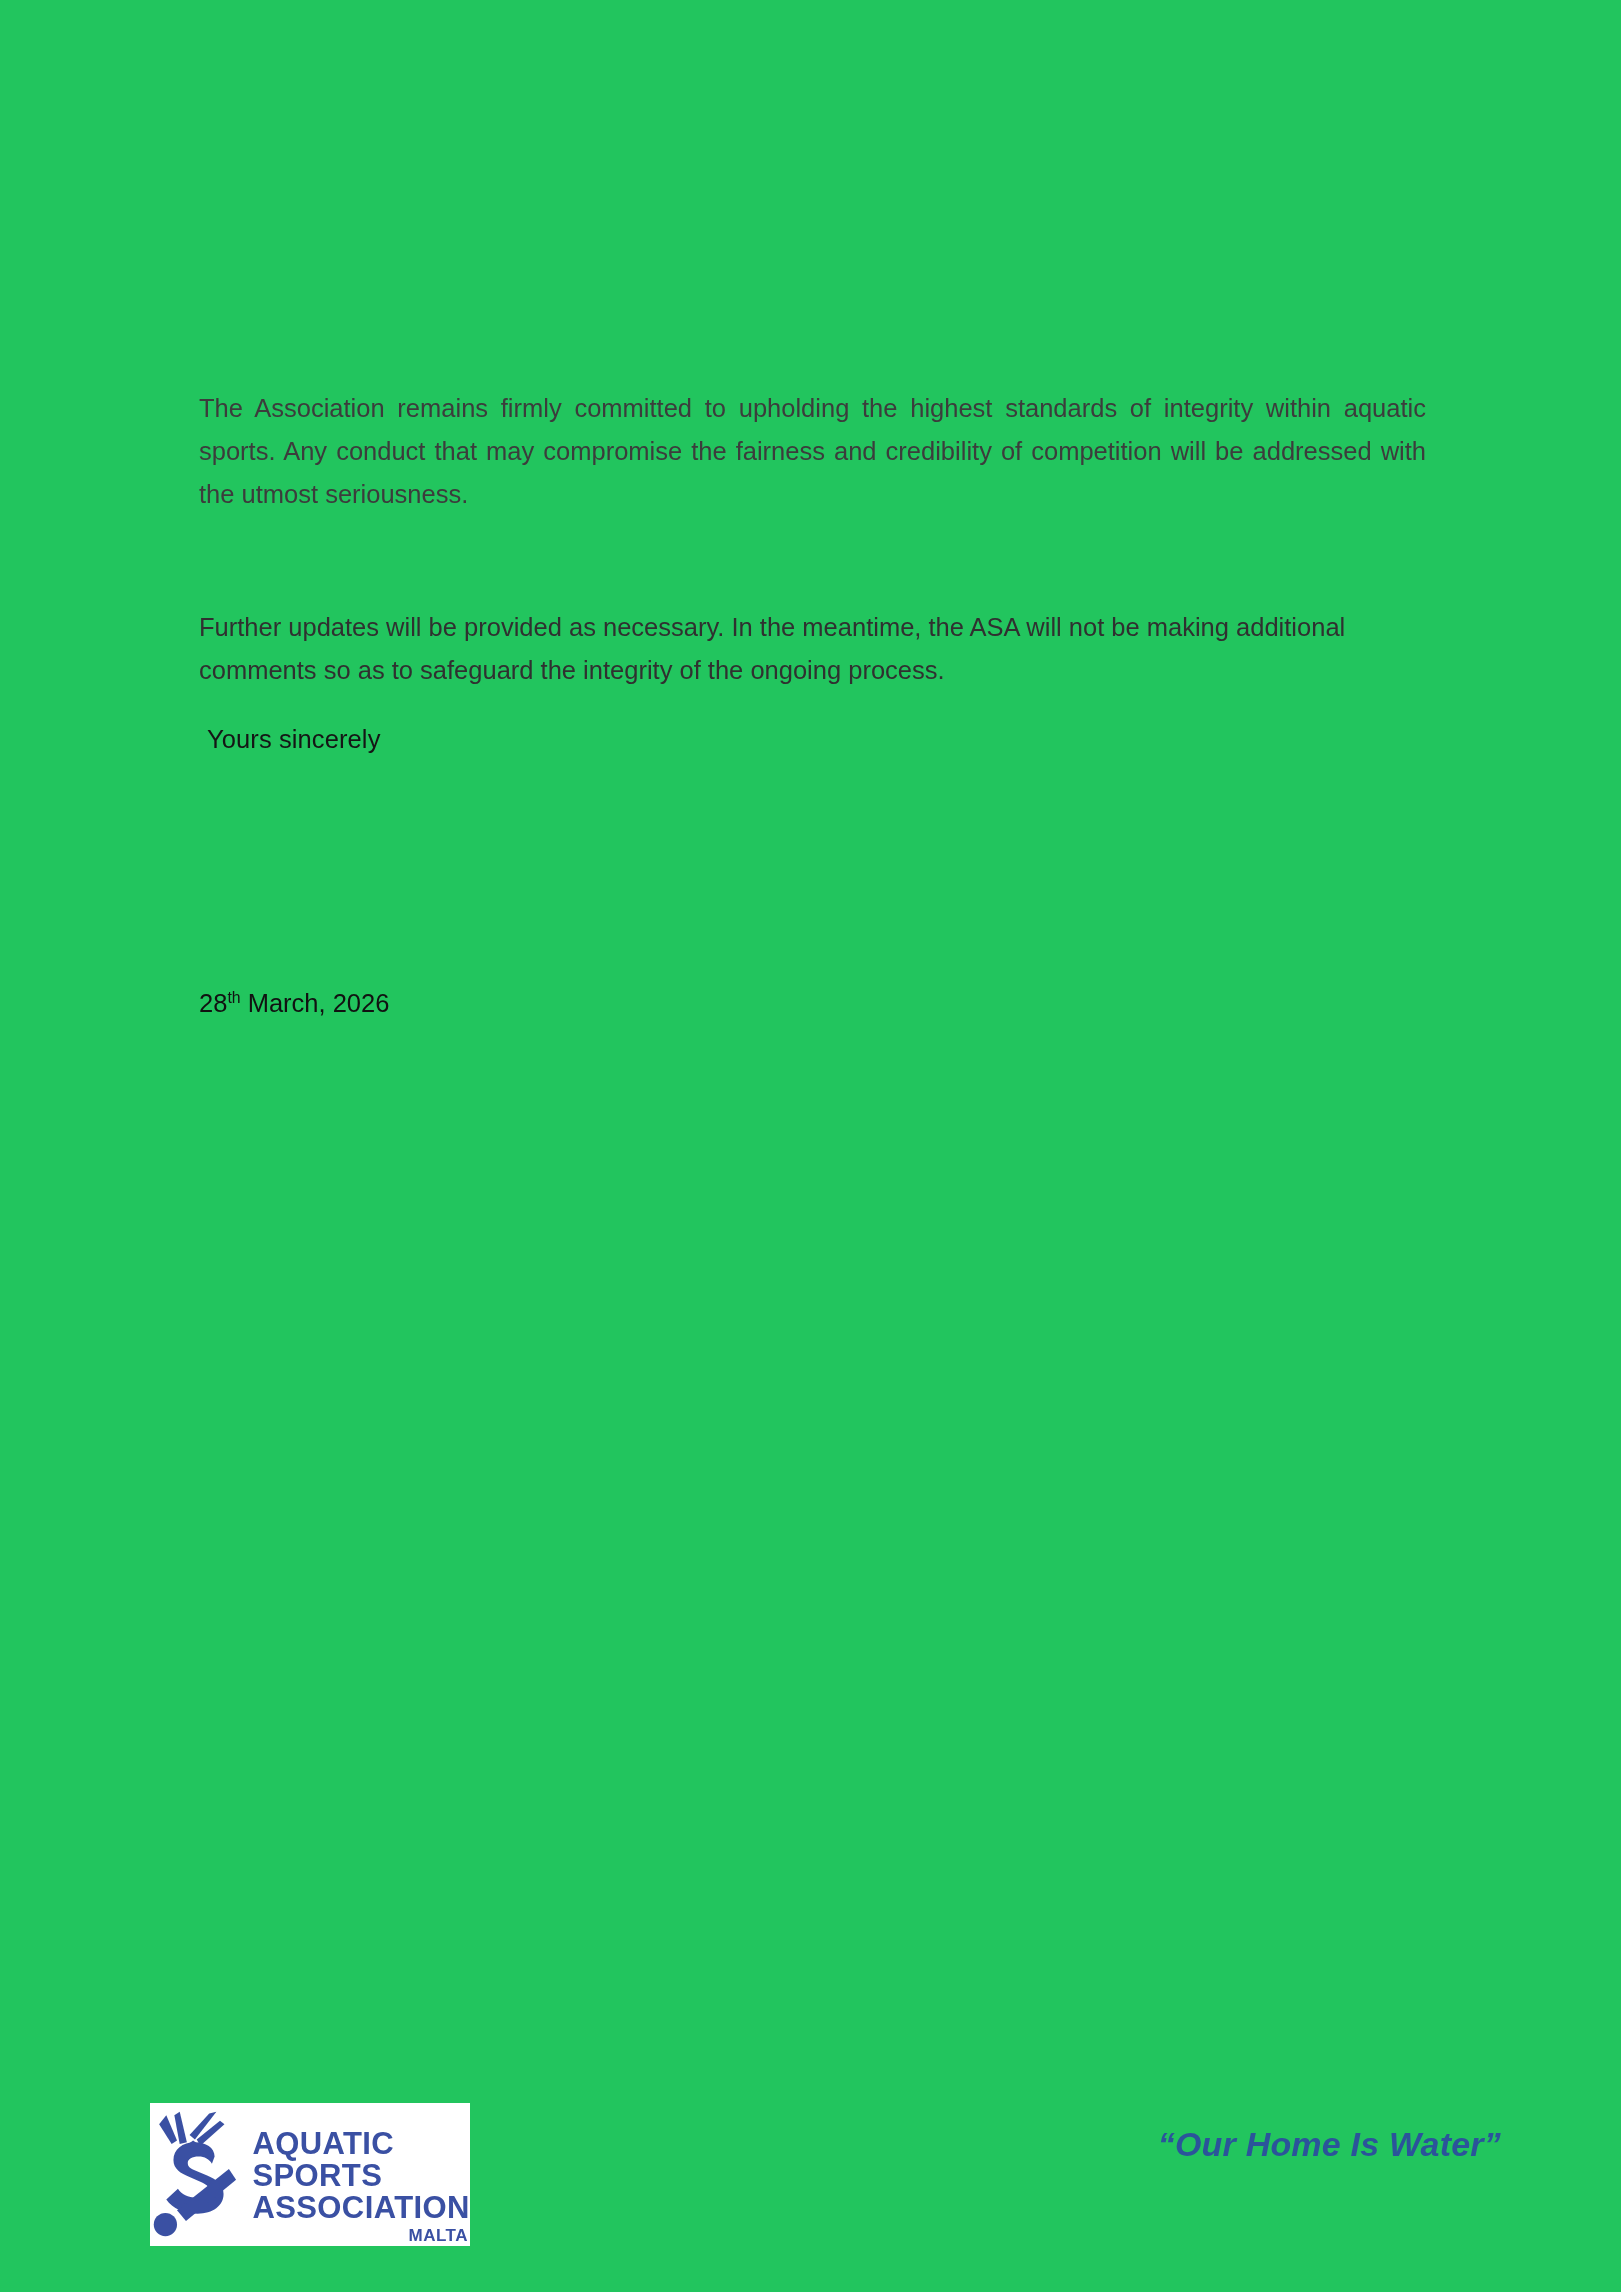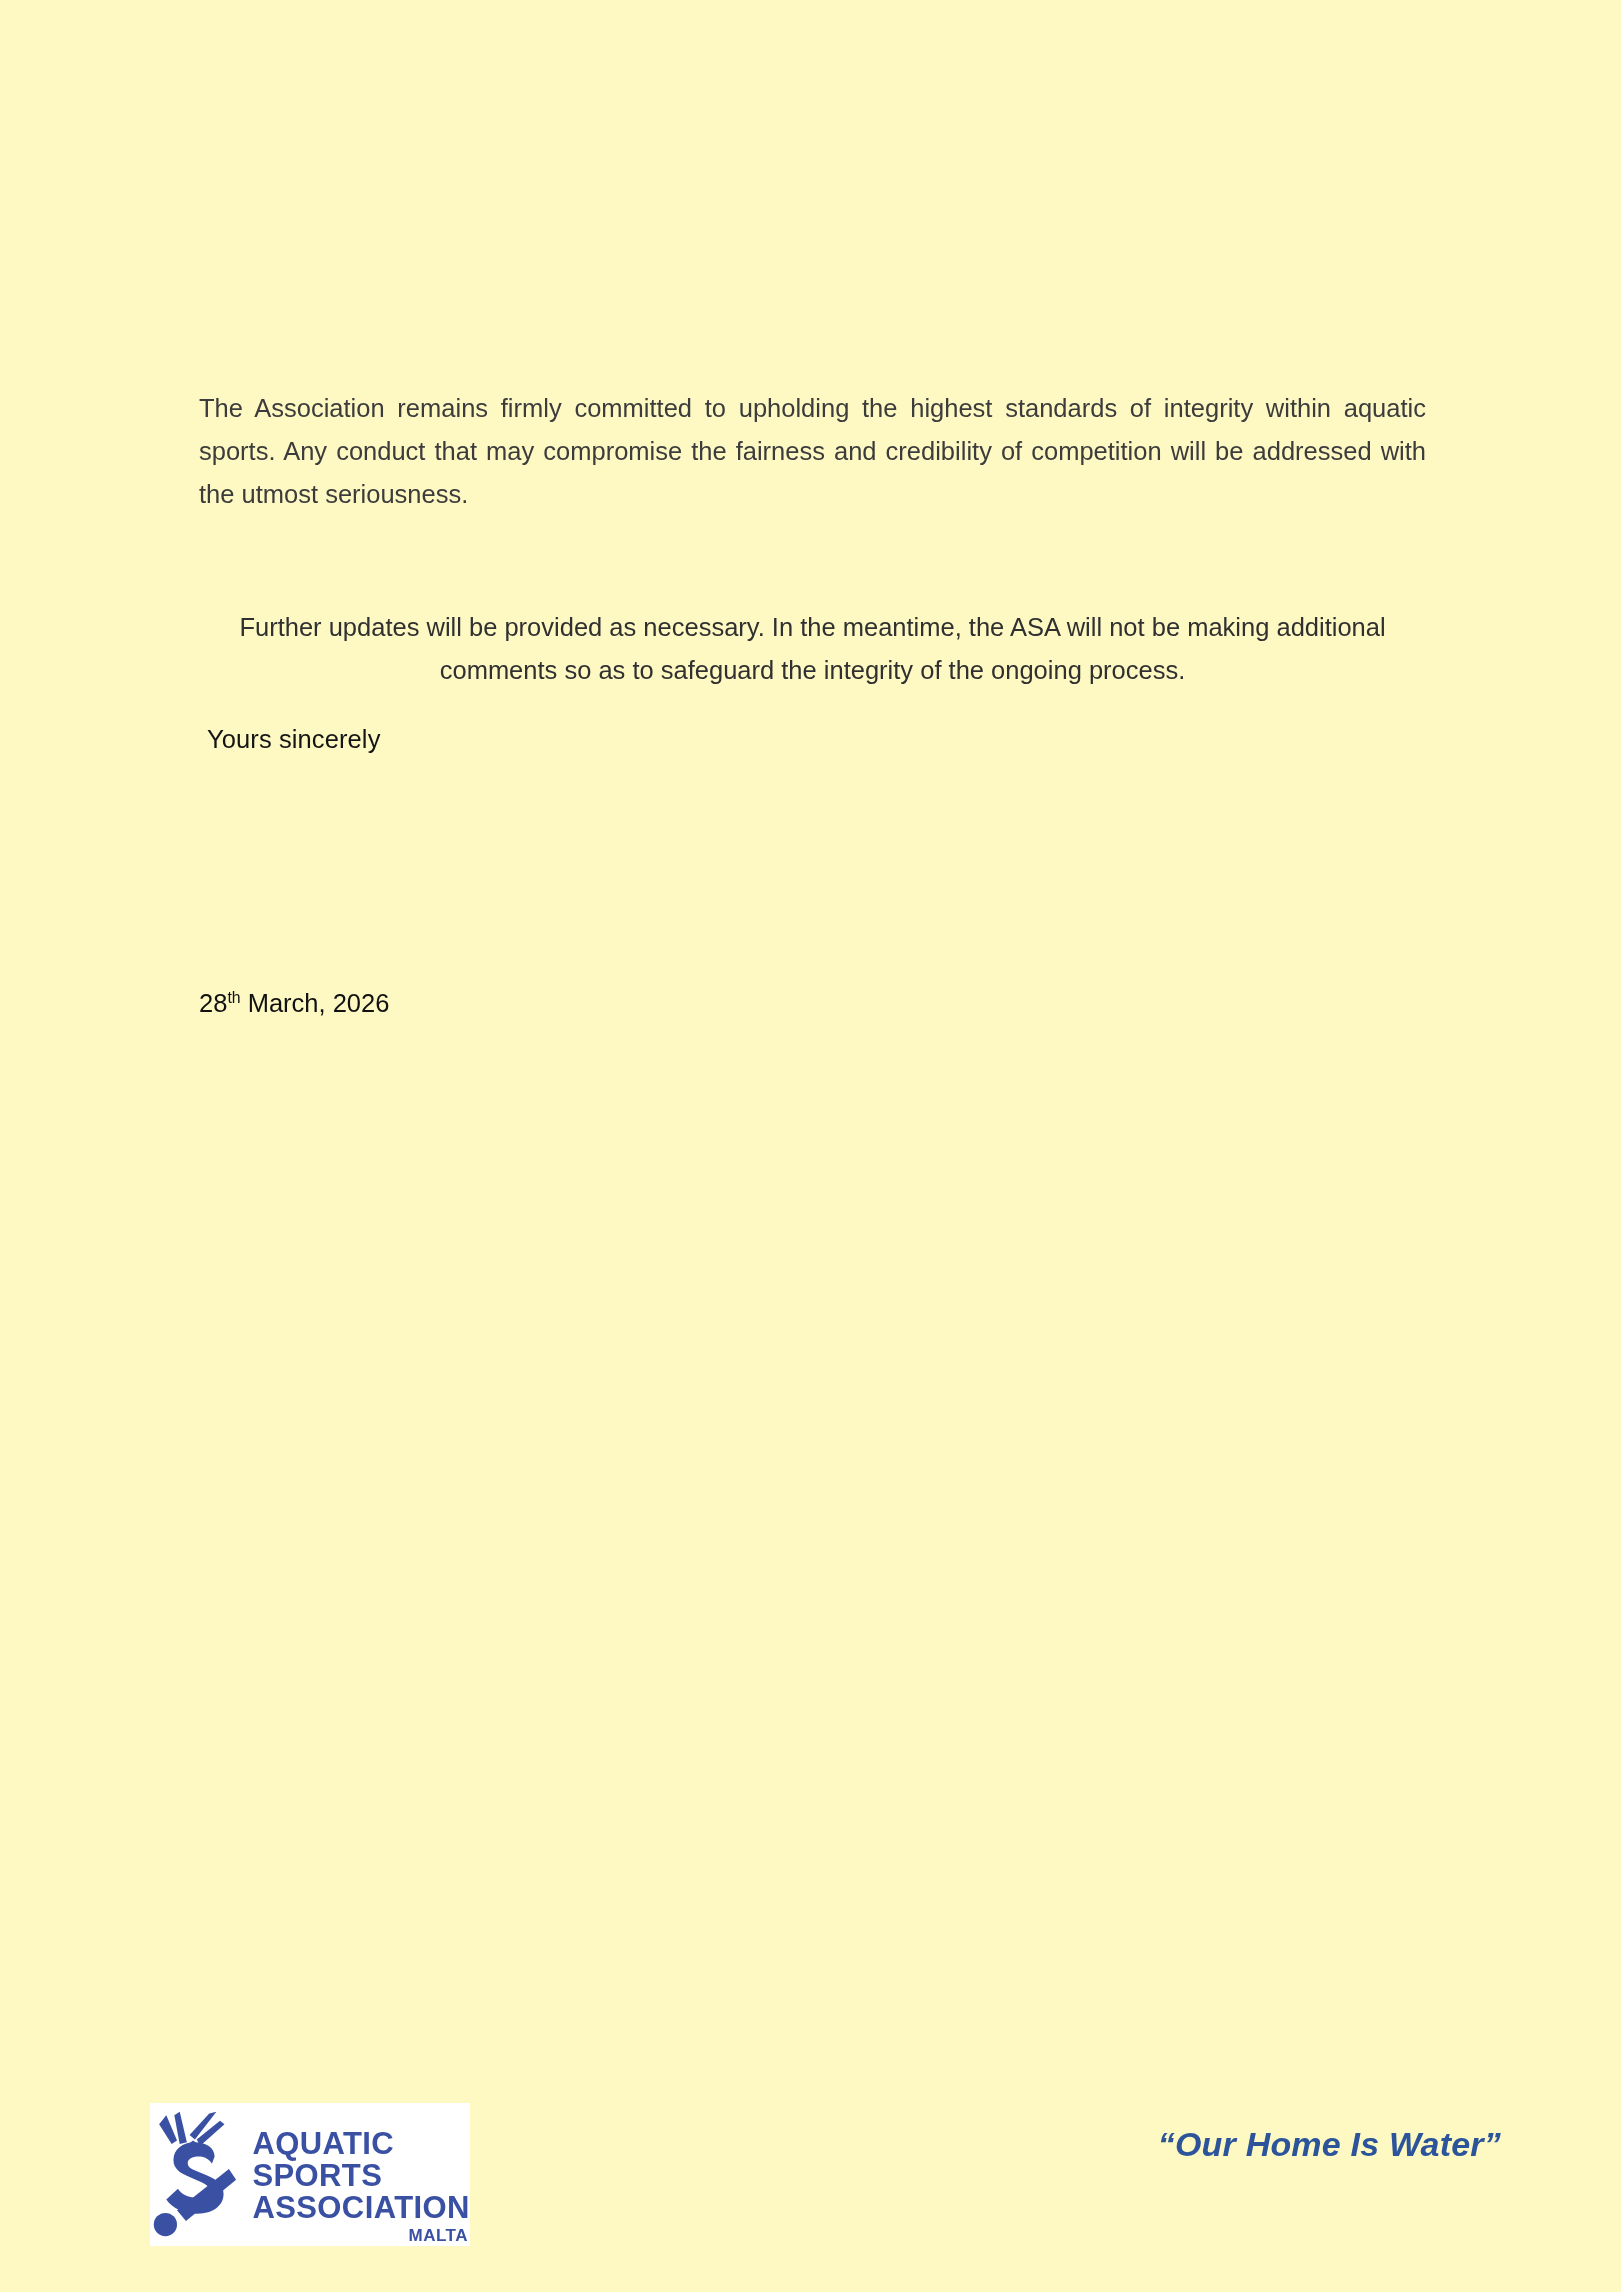--- a/index.html
+++ b/index.html
@@ -9,21 +9,21 @@
     background: #ffffff;
   }
   body {
     font-family: "Liberation Sans", sans-serif;
   }
 
   .page {
     position: relative;
     width: 1622px;
     height: 2293px;
-    background: #fef9c3;
+    background: #22c55e;
     overflow: hidden;
     box-sizing: border-box;
   }
 
   
   .letter-body {
     position: absolute;
     left: 199px;
     top: 387px;
     width: 1227px;
@@ -38,21 +38,21 @@
     margin: 0;
     font-weight: 400;
   }
 
   .para-gap-1 { height: 90px; }
 
   .para-2 {
     font-size: 25.5px;
     line-height: 43px;
     color: #303030;
-    text-align: center;
+    text-align: left;
     margin: 0;
     font-weight: 400;
   }
 
   .closing {
     font-size: 25.5px;
     line-height: 43px;
     color: #151515;
     margin: 8px;
     font-weight: 400;

